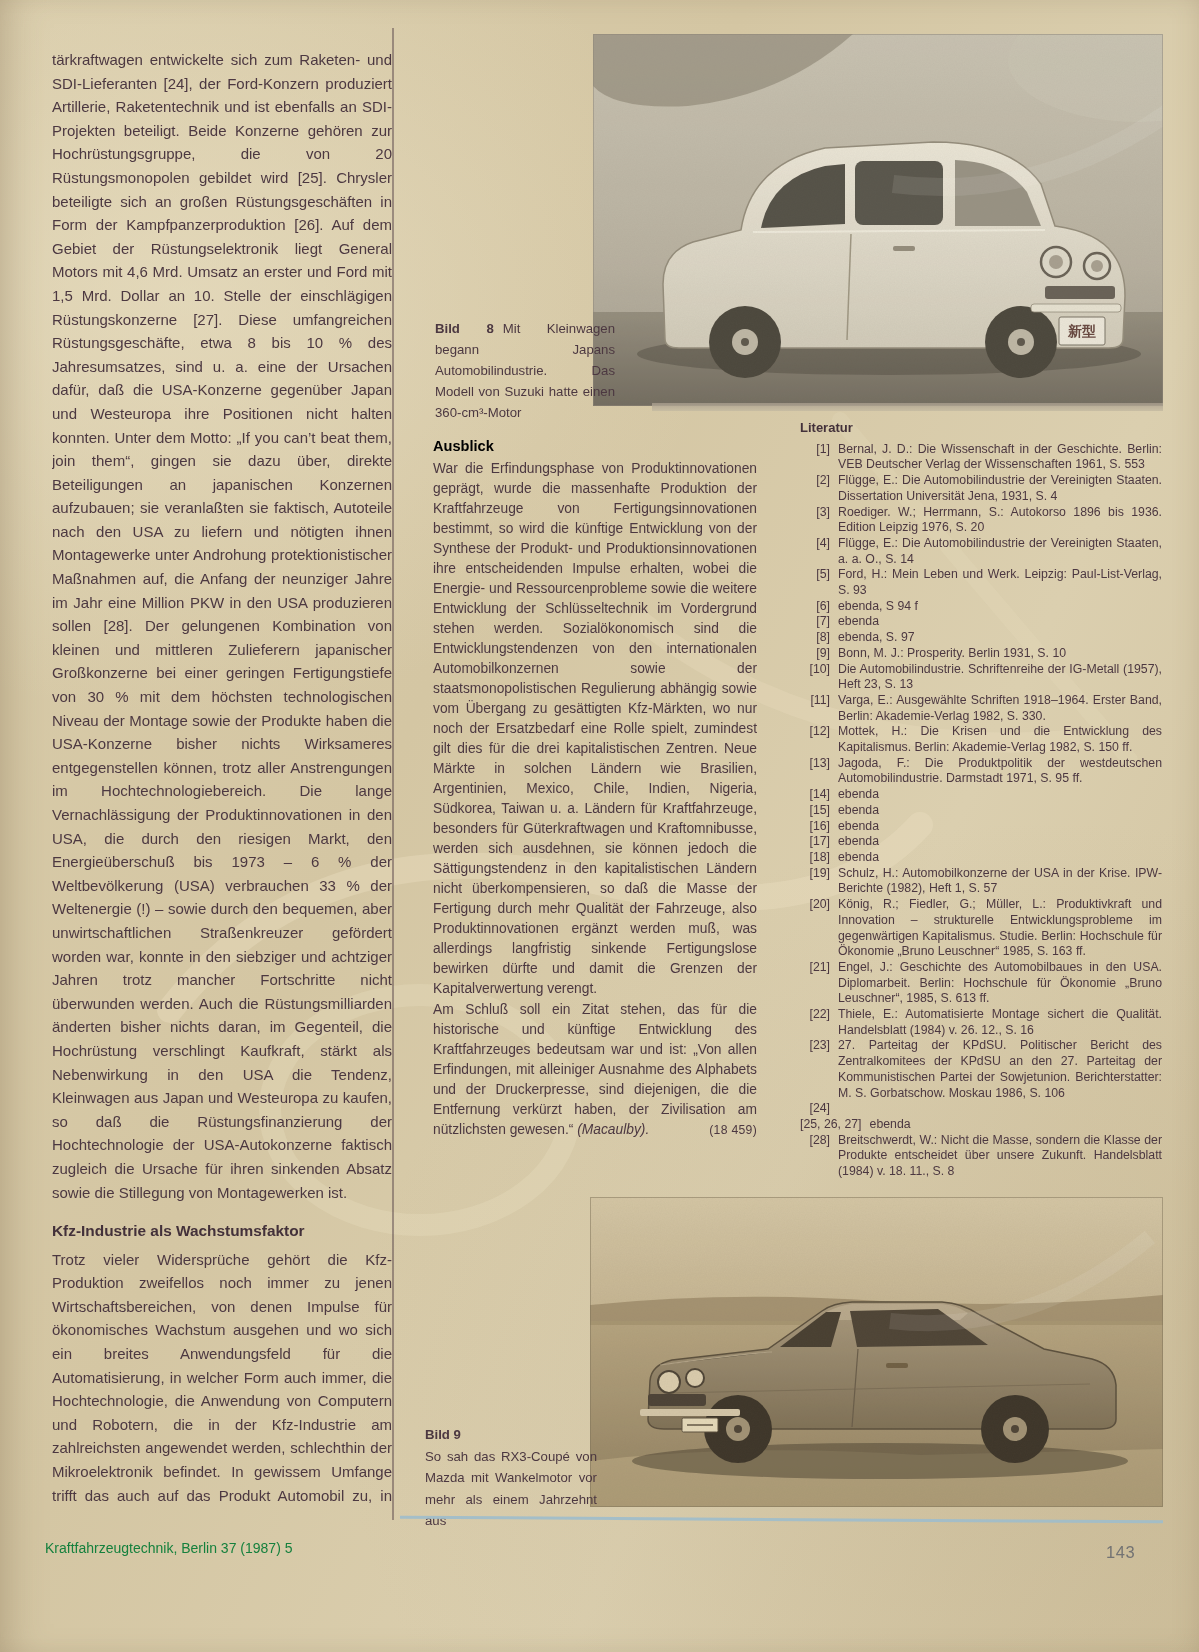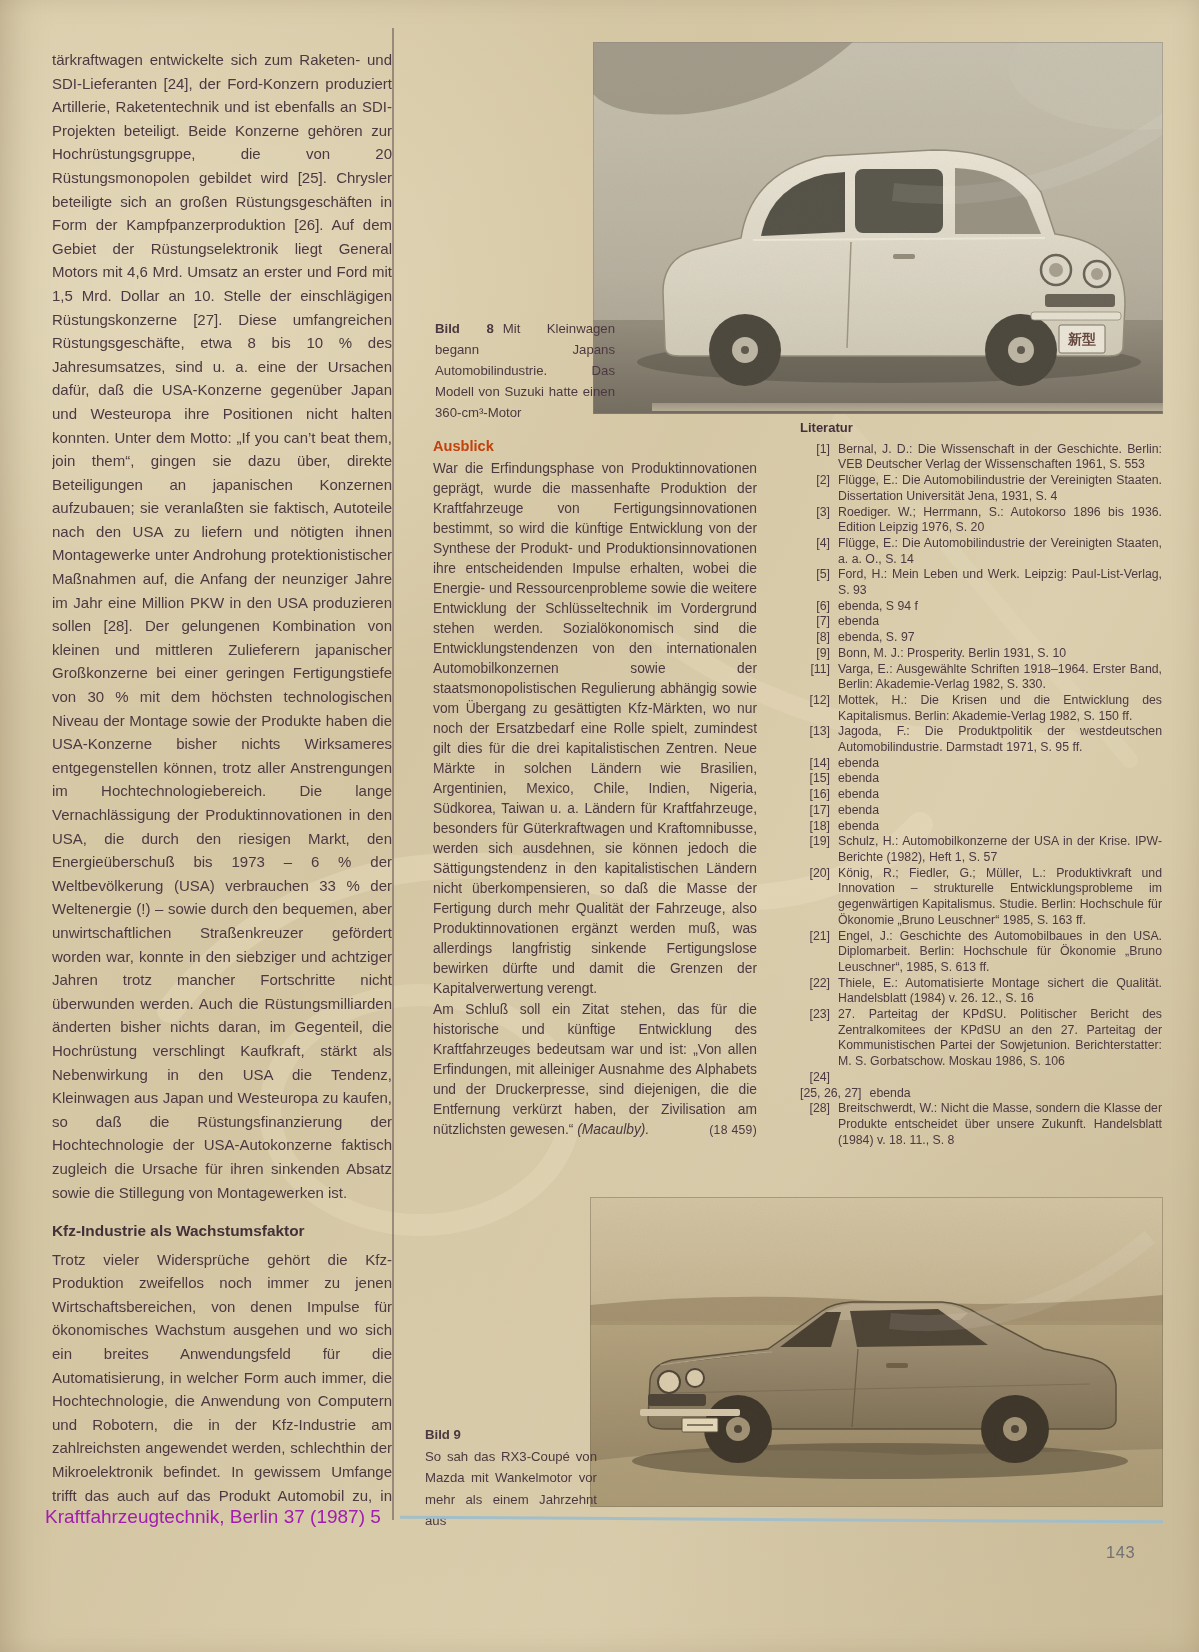--- a/index.html
+++ b/index.html
@@ -13,42 +13,42 @@
       linear-gradient(115deg,#d9ccaa 0%,#d4c6a3 38%,#dbcfaf 68%,#cfc09c 100%);
   }
   .page{position:absolute;inset:0;box-shadow:inset 26px 0 42px -22px rgba(115,95,65,.38), inset -14px 0 30px -18px rgba(115,95,65,.25);padding-left:40px;}
   .watermark{position:absolute;left:0;top:0;pointer-events:none;}
   section,figure,figcaption,div.abs{position:absolute;margin:0;}
   p{margin:0;}
   .justify{text-align:justify;}
   .col-left{left:52px;top:48px;width:340px;height:1462px;font-size:15px;line-height:23.6px;overflow:hidden;-webkit-hyphens:auto;hyphens:auto;}
   .col-left .subhead{font-size:15.4px;font-weight:700;margin:15px 0 5px;color:#43313a;}
   .col-mid{left:433px;top:436px;width:324px;height:800px;font-size:13.8px;line-height:20px;overflow:hidden;-webkit-hyphens:auto;hyphens:auto;}
-  .col-mid .subhead{font-size:14.6px;font-weight:700;margin:0 0 3px;color:#c2410c;}
+  .col-mid .subhead{font-size:14.6px;font-weight:700;margin:0 0 3px;color:#000000;}
   .closing{position:relative;margin-top:1px;}
   .closing i{font-style:italic;}
   .artcode{position:absolute;right:0;bottom:0;font-size:12.2px;letter-spacing:.3px;}
   .vrule{position:absolute;left:392px;top:28px;width:2px;height:1492px;background:rgba(84,64,71,.48);}
   .photo{border:0;}
   .photo svg{display:block;}
-  .photo-top{left:593px;top:42px;width:570px;height:276px;}
+  .photo-top{left:593px;top:34px;width:570px;height:276px;}
   .photo-edge{left:652px;top:403px;width:511px;height:8px;background:linear-gradient(#a89d8d,#c4baa1);opacity:.8;}
   .photo-bottom{left:590px;top:1197px;width:573px;height:310px;}
   .caption{color:#4c3841;}
   .caption-b8{left:435px;top:318px;width:180px;font-size:13.2px;line-height:21px;text-align:justify;}
   .caption-b8 b{font-weight:700;margin-right:9px;}
   .caption-b9{left:425px;top:1424px;width:172px;font-size:13.2px;line-height:21.5px;text-align:justify;}
   .caption-b9 b{display:block;font-weight:700;}
   .lit{left:800px;top:420px;width:362px;height:1105px;font-size:12.3px;line-height:15.7px;overflow:hidden;}
   .lit h4{font-size:13px;font-weight:700;margin:0 0 6px;color:#43313a;}
   .lit-entry{display:grid;grid-template-columns:minmax(30px,max-content) 1fr;column-gap:8px;}
   .lit-id{justify-self:end;white-space:nowrap;}
   .lit-text{text-align:justify;}
   .rule-blue{position:absolute;left:400px;top:1518px;width:763px;height:3px;background:#9fbccb;opacity:.9;transform:rotate(.35deg);}
-  .footer-left{position:absolute;left:45px;top:1506px;font-size:19px;color:#a21caf;}
+  .footer-left{position:absolute;left:45px;top:1540px;font-size:14px;color:#15803d;}
   .page-num{position:absolute;left:1106px;top:1543px;font-size:16.5px;letter-spacing:.6px;color:#737373;}
 </style>
 </head>
 <body>
 
 <div class="page">
 
   <svg class="watermark" width="1199" height="1652" viewBox="0 0 1199 1652">
     <g fill="none" stroke="#eadfc0" stroke-linecap="round">
       <path d="M170,1010 q150,-190 420,-130 q230,55 330,-55" stroke-width="26" opacity=".40"></path>
@@ -180,20 +180,24 @@
   <div class="lit-entry">
     <span class="lit-id">[8]</span>
     <span class="lit-text">ebenda, S. 97</span>
   </div>
 
   <div class="lit-entry">
     <span class="lit-id">[9]</span>
     <span class="lit-text">Bonn, M. J.: Prosperity. Berlin 1931, S. 10</span>
   </div>
 
+  <div class="lit-entry">
+    <span class="lit-id">[10]</span>
+    <span class="lit-text">Die Automobilindustrie. Schriftenreihe der IG-Metall (1957), Heft 23, S. 13</span>
+  </div>
 
   <div class="lit-entry">
     <span class="lit-id">[11]</span>
     <span class="lit-text">Varga, E.: Ausgewählte Schriften 1918–1964. Erster Band, Berlin: Akademie-Verlag 1982, S. 330.</span>
   </div>
 
   <div class="lit-entry">
     <span class="lit-id">[12]</span>
     <span class="lit-text">Mottek, H.: Die Krisen und die Entwicklung des Kapitalismus. Berlin: Akademie-Verlag 1982, S. 150 ff.</span>
   </div>

